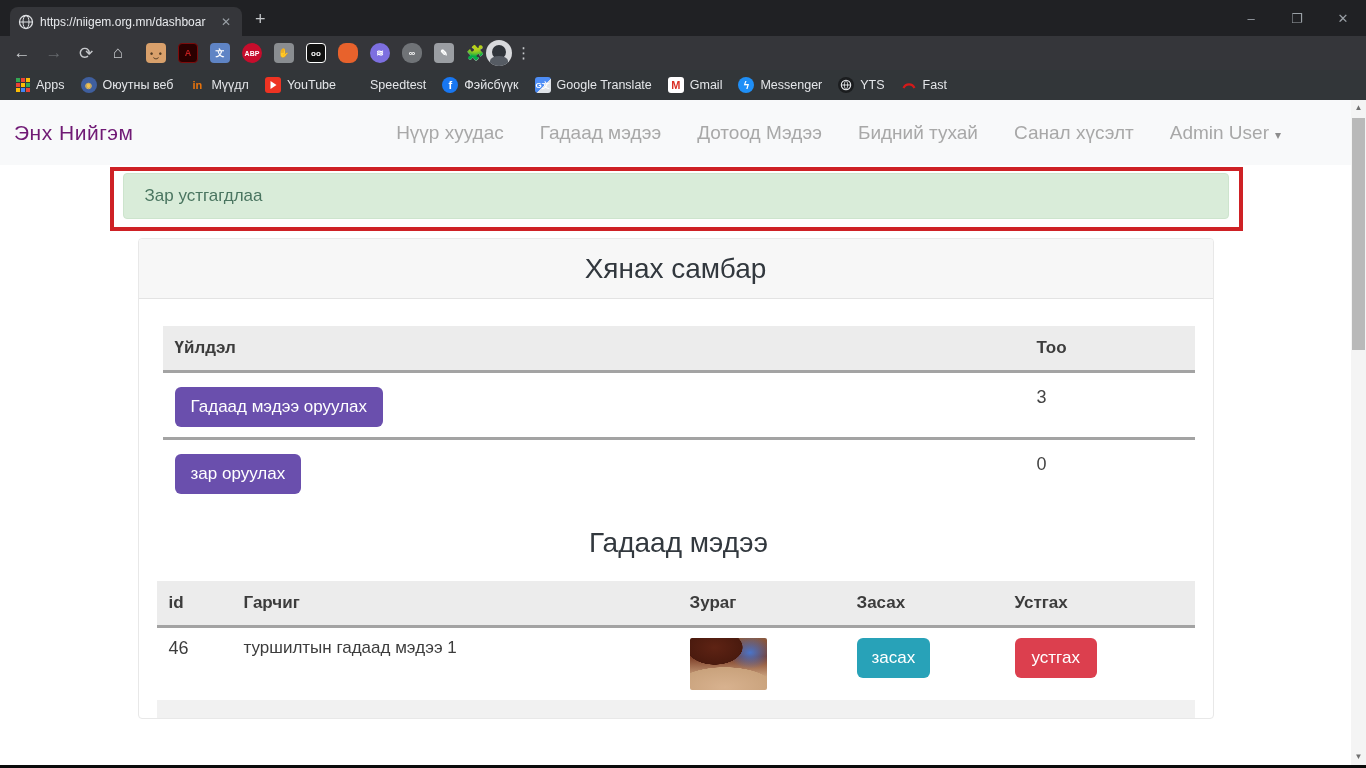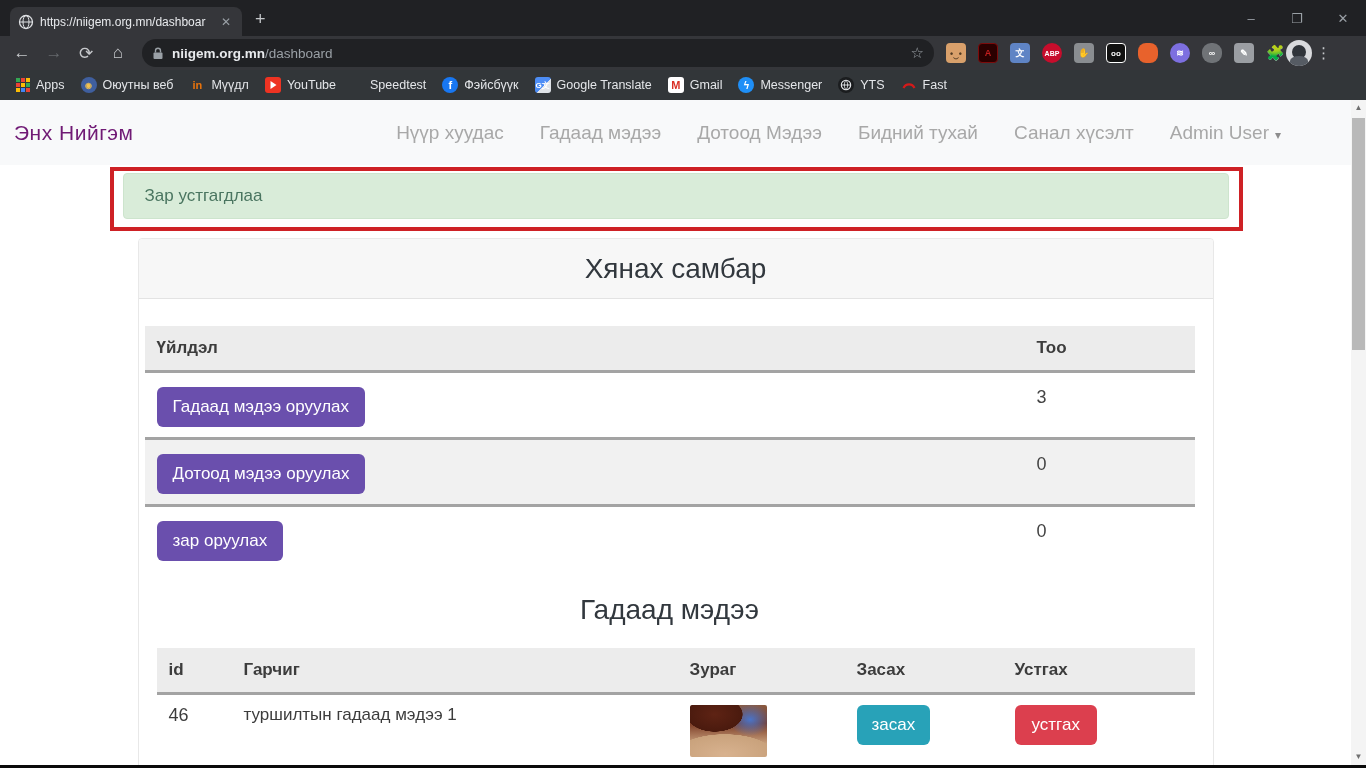--- a/index.html
+++ b/index.html
@@ -59,21 +59,21 @@
 
   .container { width:1106px; margin:0 auto; }
   .alert-success { margin-top:8px; height:46px; background:#d9ecd9; border:1px solid #cde4cd;
     border-radius:4px; display:flex; align-items:center; padding-left:21px;
     color:#4a7560; font-size:17px; }
 
   .card { margin:19px 15px 0 15px; border:1px solid #e8e8e8; border-radius:4px; background:#fff; }
   .card-header { height:60px; background:#f7f7f7; border-bottom:1px solid #e3e3e3;
     display:flex; align-items:center; justify-content:center; font-size:28px; color:#32383e;
     border-radius:4px 4px 0 0;}
-  .card-body { padding:27px 18px 0 6px; }
+  .card-body { padding:27px 18px 0 24px; }
 
   table { width:100%; border-collapse:collapse; font-size:17px; color:#3c3c3c; }
   thead th { background:#ececec; text-align:left; font-weight:bold; padding:12px; }
   td { padding:10px 12px; vertical-align:top; border-top:3px solid #a3a3a3; }
   tr.stripe { background:#f1f1f1; }
   .count-cell { font-size:18px; color:#444; padding-top:14px;}
   .t1-rows td { height:63px; }
 
   .btn { display:inline-block; border:none; border-radius:6px; color:#fff; font-size:17px;
     font-family:"Liberation Sans", sans-serif; cursor:pointer; }
@@ -123,30 +123,20 @@
     <span class="win-btn">❐</span>
     <span class="win-btn">✕</span>
   </div>
 </div>
 
 <div class="toolbar">
   <span class="nav-ic" style="margin-left:6px">←</span>
   <span class="nav-ic disabled">→</span>
   <span class="nav-ic">⟳</span>
   <span class="nav-ic">⌂</span>
-  <div class="omnibox">
-    <span>
-      <svg width="12" height="13" viewBox="0 0 12 13">
-          <rect x="1.5" y="5.5" width="9" height="6.5" rx="1" fill="#9aa0a6"></rect>
-          <path d="M3.5 5.5 V3.8 a2.5 2.5 0 0 1 5 0 V5.5" fill="none" stroke="#9aa0a6" stroke-width="1.4"></path>
-        </svg>
-    </span>
-    <span class="omni-text"><span class="omni-domain">niigem.org.mn</span><span class="omni-path">/dashboard</span></span>
-    <span class="star">☆</span>
-  </div>
   <div class="ext-row">
     <span class="ext" style="background:#d9a06b;color:#513a22">•‿•</span>
     <span class="ext" style="background:#2b0000;color:#c21e1e;border:1px solid #7e0b0b">A</span>
     <span class="ext" style="background:#5f84c5">文</span>
     <span class="ext" style="background:#c70d2c;border-radius:10px;font-size:7px">ABP</span>
     <span class="ext" style="background:#8a8d91">✋</span>
     <span class="ext" style="background:#111;border:1.5px solid #fff;font-size:8px">oo</span>
     <span class="ext" style="background:#e8622c;border-radius:8px"></span>
     <span class="ext" style="background:#7d6fe0;border-radius:50%">≋</span>
     <span class="ext" style="background:#707377;border-radius:9px">∞</span>
@@ -260,24 +250,20 @@
               <tr>
                 <th>Үйлдэл</th>
                 <th style="width:170px">Тоо</th>
               </tr>
             </thead>
             <tbody class="t1-rows">
               <tr>
                 <td><button class="btn btn-purple">Гадаад мэдээ оруулах</button></td>
                 <td class="count-cell">3</td>
               </tr>
-              <tr class="stripe">
-                <td><button class="btn btn-purple">Дотоод мэдээ оруулах</button></td>
-                <td class="count-cell">0</td>
-              </tr>
               <tr>
                 <td><button class="btn btn-purple">зар оруулах</button></td>
                 <td class="count-cell">0</td>
               </tr>
             </tbody>
           </table>
 
           <div class="section-title">Гадаад мэдээ</div>
         </div>
 

